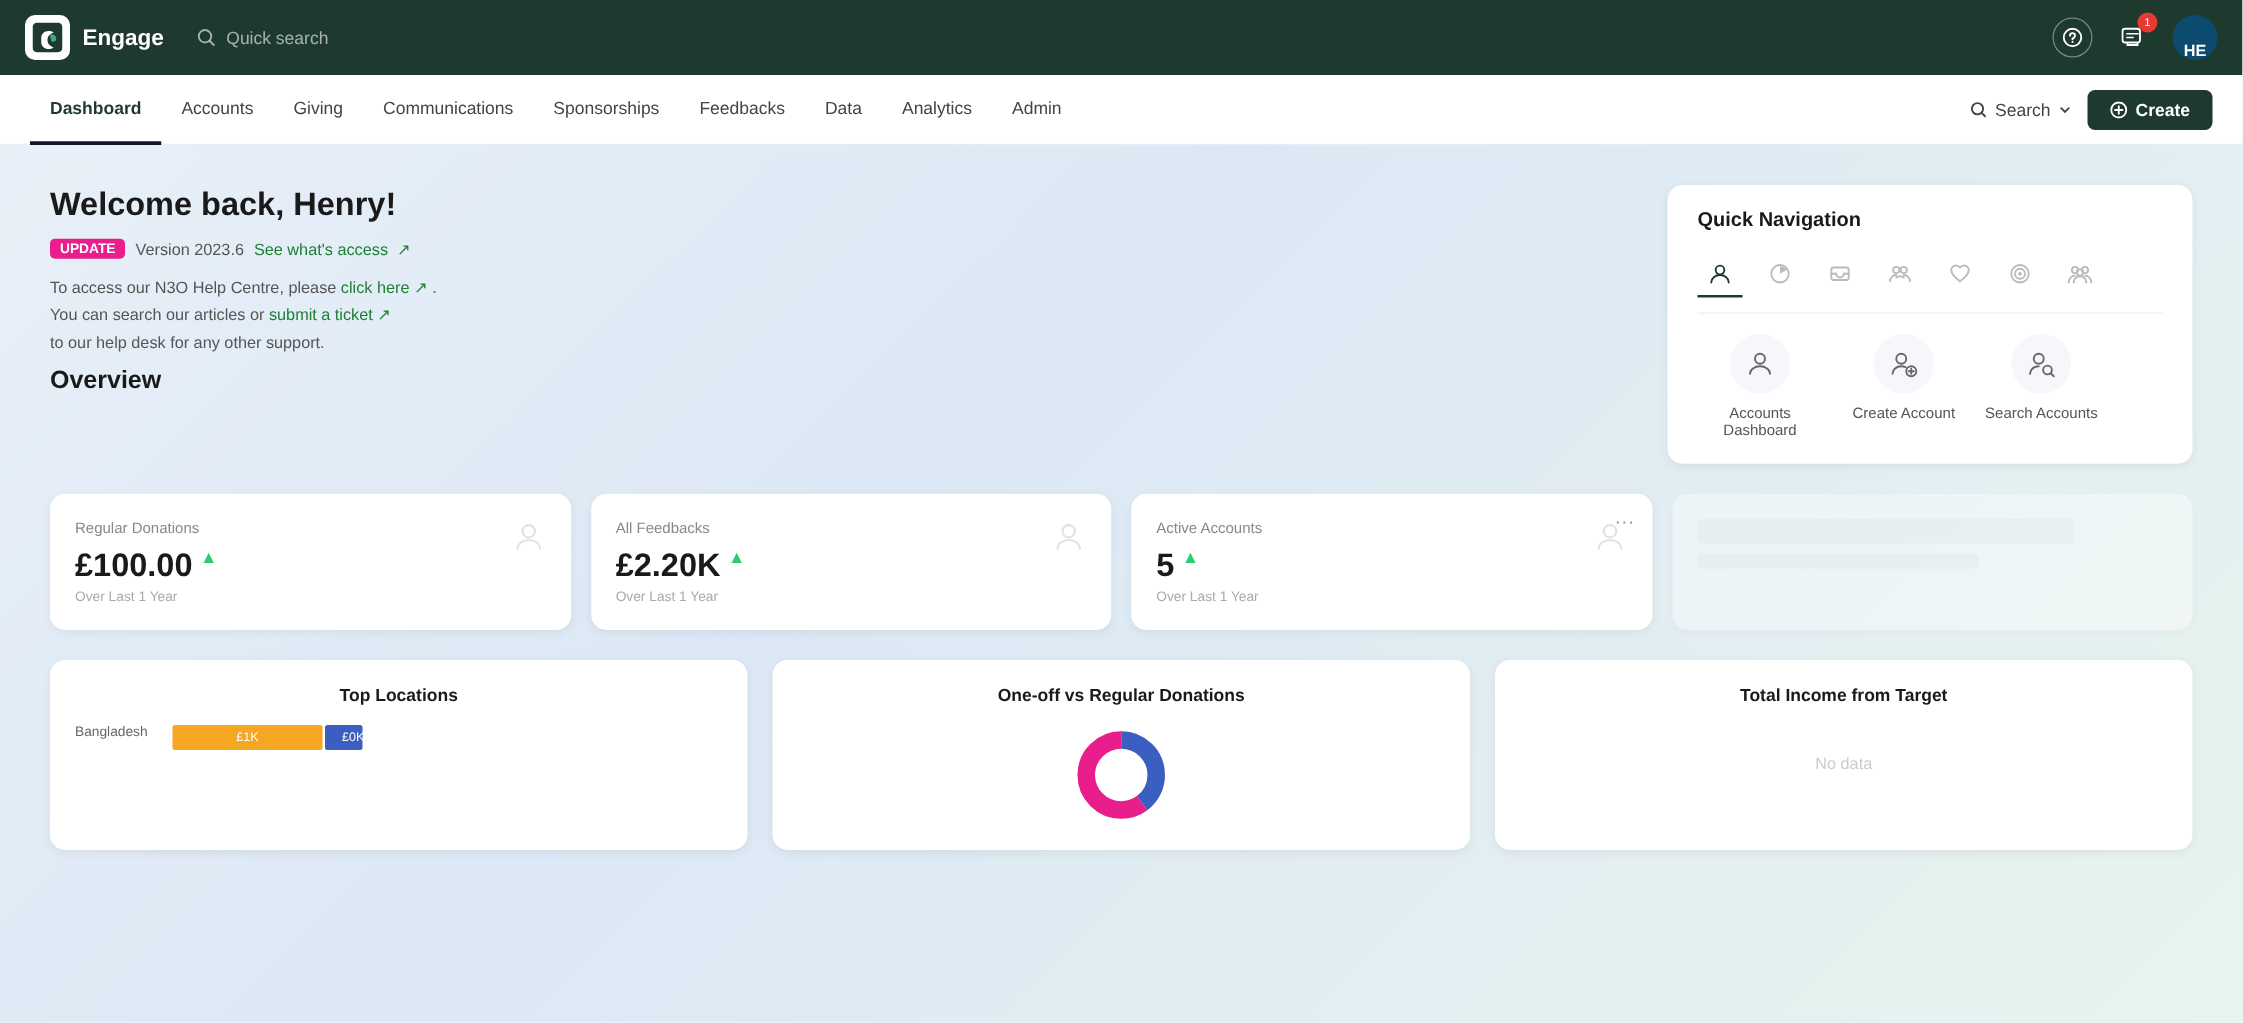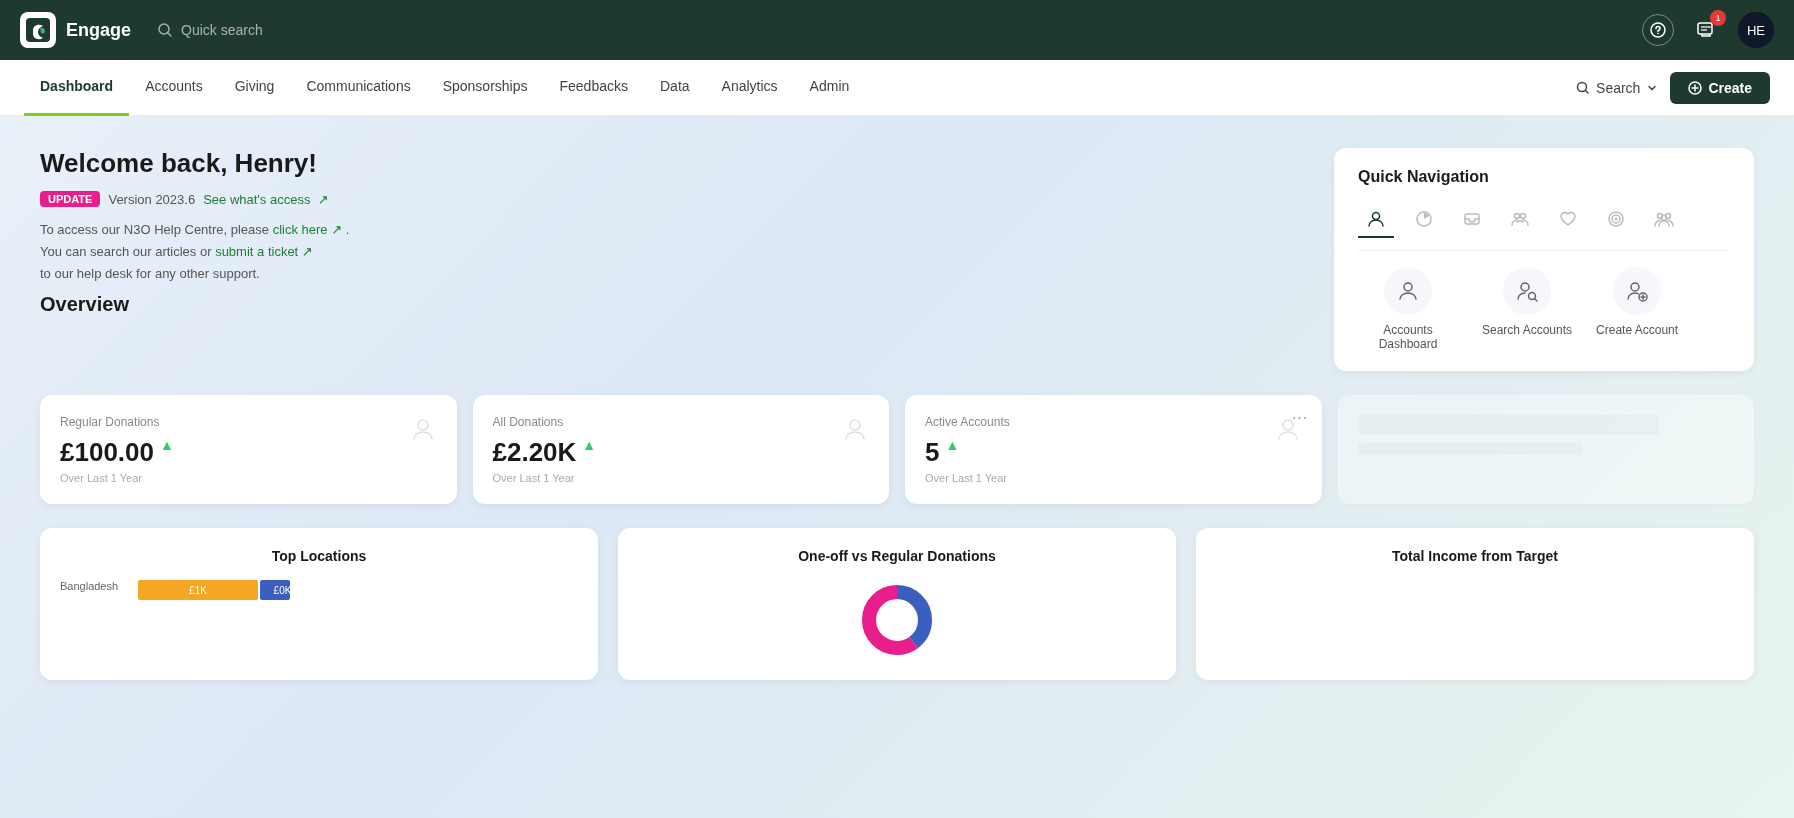--- a/index.html
+++ b/index.html
@@ -69,28 +69,28 @@
       width: 16px;
       height: 16px;
       font-size: 9px;
       display: flex;
       align-items: center;
       justify-content: center;
     }
     .avatar-btn {
       width: 36px;
       height: 36px;
-      background: #0f172a;
+      background: #0c4a6e;
       border-radius: 50%;
       display: flex;
-      align-items: center;
+      align-items: flex-end;
       justify-content: center;
       color: white;
       font-size: 13px;
-      font-weight: 400;
+      font-weight: 700;
       cursor: pointer;
     }
 
     
     .sec-nav {
       background: white;
       height: 56px;
       display: flex;
       align-items: center;
       padding: 0 24px;
@@ -104,21 +104,21 @@
       align-items: center;
       font-size: 14px;
       color: #444;
       cursor: pointer;
       border-bottom: 3px solid transparent;
       white-space: nowrap;
     }
     .sec-nav-item.active {
       color: #1e3a2f;
       font-weight: 600;
-      border-bottom: 3px solid #84cc16;
+      border-bottom: 3px solid #0f172a;
     }
     .sec-nav-right {
       margin-left: auto;
       display: flex;
       align-items: center;
       gap: 12px;
     }
     .search-btn {
       display: flex;
       align-items: center;
@@ -594,38 +594,38 @@
               <circle cx="12" cy="8" r="4" stroke="#666" stroke-width="1.5"></circle>
               <path d="M4 20C4 16.7 7.6 14 12 14C16.4 14 20 16.7 20 20" stroke="#666" stroke-width="1.5" stroke-linecap="round"></path>
             </svg>
           </div>
           <span class="qnav-action-label">Accounts Dashboard</span>
         </div>
         <div class="qnav-action-item">
           <div class="qnav-action-icon">
             <svg width="24" height="24" viewBox="0 0 24 24" fill="none">
               <circle cx="10" cy="8" r="4" stroke="#666" stroke-width="1.5"></circle>
+              <path d="M3 20C3 16.7 6.1 14 10 14C11.3 14 12.5 14.3 13.5 14.8" stroke="#666" stroke-width="1.5" stroke-linecap="round"></path>
+              <circle cx="18" cy="18" r="4" stroke="#666" stroke-width="1.5"></circle>
+              <path d="M18 16 L18 20 M16 18 L20 18" stroke="#666" stroke-width="1.5" stroke-linecap="round"></path>
+            </svg>
+          </div>
+          <span class="qnav-action-label">Create Account</span>
+        </div>
+        <div class="qnav-action-item">
+          <div class="qnav-action-icon">
+            <svg width="24" height="24" viewBox="0 0 24 24" fill="none">
+              <circle cx="10" cy="8" r="4" stroke="#666" stroke-width="1.5"></circle>
               <path d="M3 20C3 16.7 6.1 14 10 14" stroke="#666" stroke-width="1.5" stroke-linecap="round"></path>
               <circle cx="17" cy="17" r="3.5" stroke="#666" stroke-width="1.5"></circle>
               <path d="M19.5 19.5 L22 22" stroke="#666" stroke-width="1.5" stroke-linecap="round"></path>
             </svg>
           </div>
           <span class="qnav-action-label">Search Accounts</span>
         </div>
-        <div class="qnav-action-item">
-          <div class="qnav-action-icon">
-            <svg width="24" height="24" viewBox="0 0 24 24" fill="none">
-              <circle cx="10" cy="8" r="4" stroke="#666" stroke-width="1.5"></circle>
-              <path d="M3 20C3 16.7 6.1 14 10 14C11.3 14 12.5 14.3 13.5 14.8" stroke="#666" stroke-width="1.5" stroke-linecap="round"></path>
-              <circle cx="18" cy="18" r="4" stroke="#666" stroke-width="1.5"></circle>
-              <path d="M18 16 L18 20 M16 18 L20 18" stroke="#666" stroke-width="1.5" stroke-linecap="round"></path>
-            </svg>
-          </div>
-          <span class="qnav-action-label">Create Account</span>
-        </div>
       </div>
     </div>
   </div>
 
   <div class="overview-cards">
 
     <div class="overview-card">
       <div class="card-person-icon">
         <svg width="28" height="28" viewBox="0 0 28 28" fill="none">
           <circle cx="14" cy="10" r="5" stroke="#e0e0e0" stroke-width="1.5"></circle>
@@ -640,21 +640,21 @@
       <div class="card-sub">Over Last 1 Year</div>
     </div>
 
     <div class="overview-card">
       <div class="card-person-icon">
         <svg width="28" height="28" viewBox="0 0 28 28" fill="none">
           <circle cx="14" cy="10" r="5" stroke="#e0e0e0" stroke-width="1.5"></circle>
           <path d="M5 24C5 20 9 17 14 17C19 17 23 20 23 24" stroke="#e0e0e0" stroke-width="1.5" stroke-linecap="round"></path>
         </svg>
       </div>
-      <div class="card-label">All Donations</div>
+      <div class="card-label">All Feedbacks</div>
       <div class="card-value">
         <span>£2.20K</span>
         <span class="arrow-up">▲</span>
       </div>
       <div class="card-sub">Over Last 1 Year</div>
     </div>
 
     <div class="overview-card">
       <div class="card-more">···</div>
       <div class="card-person-icon">
@@ -702,15 +702,18 @@
         <svg width="80" height="80" viewBox="0 0 80 80">
           <circle cx="40" cy="40" r="28" fill="none" stroke="#e0e0e0" stroke-width="14"></circle>
           <circle cx="40" cy="40" r="28" fill="none" stroke="#3b5fc0" stroke-width="14" stroke-dasharray="70 106" stroke-dashoffset="0" transform="rotate(-90 40 40)"></circle>
           <circle cx="40" cy="40" r="28" fill="none" stroke="#e91e8c" stroke-width="14" stroke-dasharray="106 70" stroke-dashoffset="-70" transform="rotate(-90 40 40)"></circle>
         </svg>
       </div>
     </div>
 
     <div class="chart-card">
       <div class="chart-title">Total Income from Target</div>
+      <div style="height: 60px; display:flex; align-items:center; justify-content:center; color:#ccc; font-size:13px;">
+        No data
+      </div>
     </div>
   </div>
 </main>
 
 </body></html>

